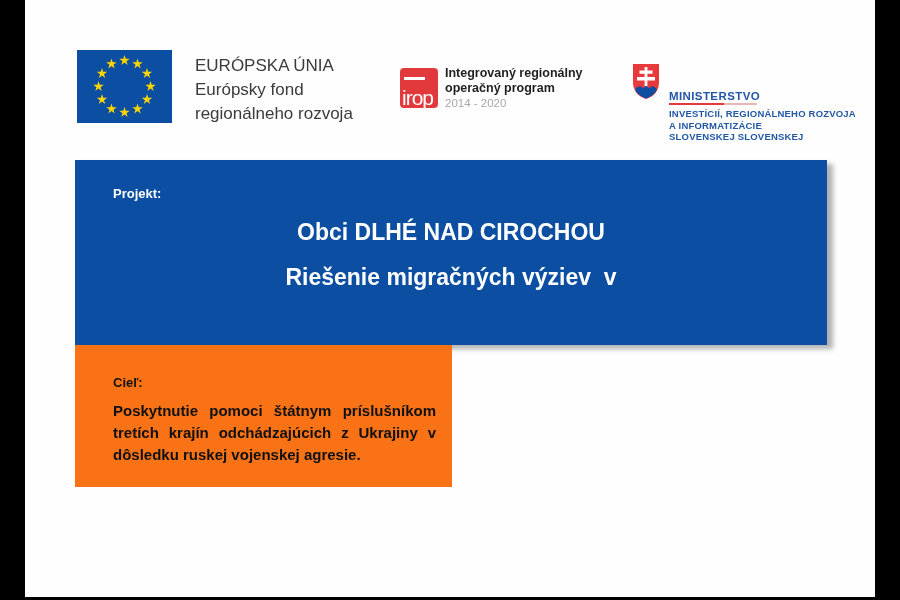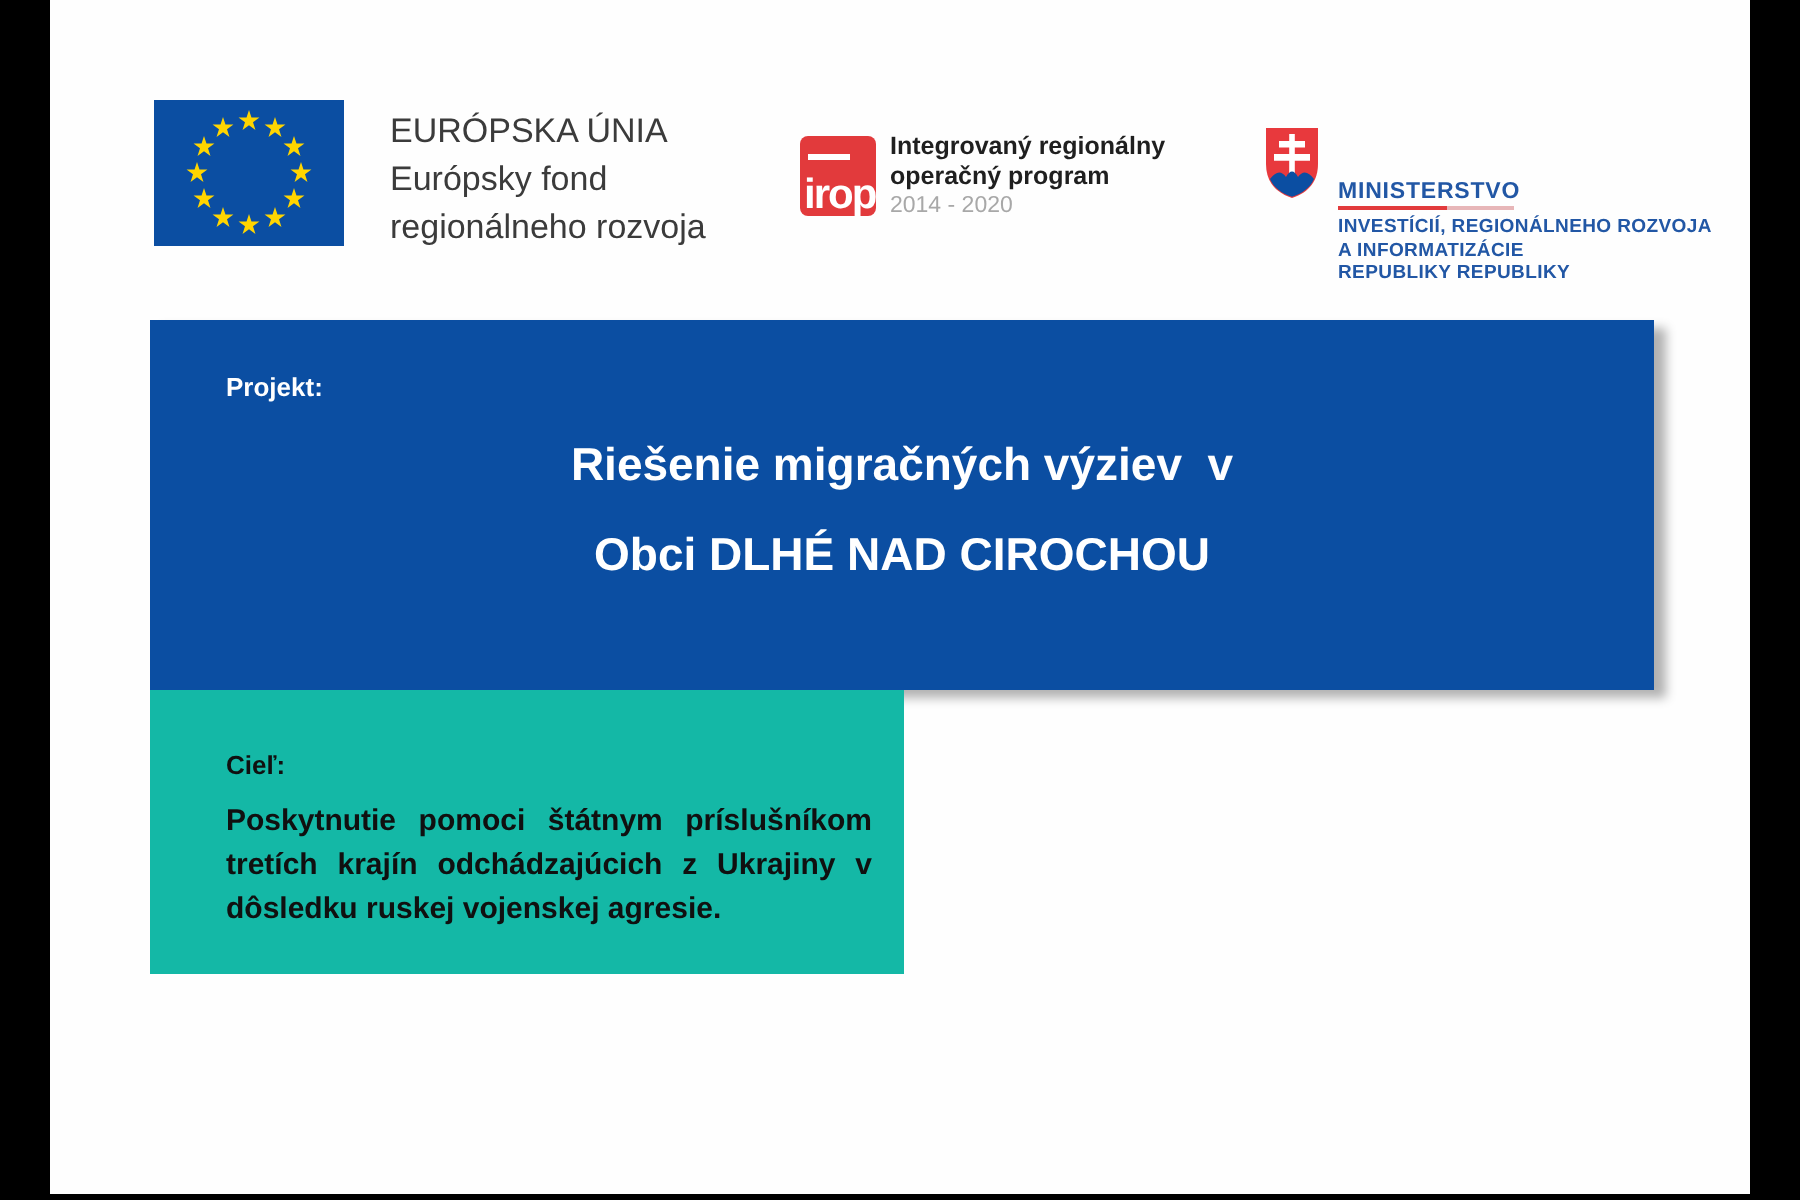--- a/index.html
+++ b/index.html
@@ -7,21 +7,21 @@
   .stage { position:relative; width:900px; height:600px; background:#000; overflow:hidden; }
   .paper { position:absolute; left:25px; top:0; width:850px; height:597px; background:#fefefe; }
 
   
   .eu-flag { position:absolute; left:52px; top:50px; width:95px; height:73px; display:block; }
   .eu-text { position:absolute; left:170px; top:54px; font-size:17px; color:#3b3b3b; line-height:24px; }
 
   .irop-box { position:absolute; left:375px; top:68px; width:38px; height:40px; background:#e23a3c;
               border-radius:4px; overflow:hidden; }
   .irop-bar { position:absolute; left:4px; top:9px; width:21px; height:3px; background:#fff; }
-  .irop-word { position:absolute; left:2px; bottom:-2px; color:#fff; font-weight:bold; font-size:21px;
+  .irop-word { position:absolute; left:2px; bottom:-2px; color:#fff; font-weight:normal; font-size:21px;
                letter-spacing:-1px; }
   .irop-text { position:absolute; left:420px; top:66px; font-size:12.5px; font-weight:bold; color:#1f1f1f;
                line-height:15px; }
   .irop-years { color:#a8a8a8; font-weight:normal; font-size:11.5px; }
 
   .ministry-shield { position:absolute; left:606px; top:62px; width:30px; height:38px; }
   .ministry-text { position:absolute; left:644px; top:62px; }
   .ministry-title { color:#2257a5; font-weight:bold; font-size:11.5px; letter-spacing:0.4px;margin-top:28px; }
   .ministry-underline { height:2px; width:88px; margin:1px 0 3px 0;
                         background:linear-gradient(to right,#e23a3c 62%,#e7b6b8 62%); }
@@ -29,21 +29,21 @@
 
   
   .banner { position:absolute; left:50px; top:160px; width:752px; height:185px; background:#0b4ea2;
             color:#fff; box-shadow:6px 4px 5px rgba(0,0,0,0.30); }
   .banner-label { position:absolute; left:38px; top:26px; font-size:13px; font-weight:bold; }
   .banner-title { position:absolute; left:0; right:0; top:50px; text-align:center; font-size:23px;
                   font-weight:bold; line-height:45px; }
   .banner-title div { white-space:pre-wrap; }
 
   
-  .goal-box { position:absolute; left:50px; top:345px; width:377px; height:142px; background:#14b8a6; }
+  .goal-box { position:absolute; left:50px; top:345px; width:377px; height:142px; background:#f97316; }
   .goal-label { margin:30px 0 0 38px; font-size:13px; font-weight:bold; color:#101010; }
   .goal-text { margin:10px 16px 0 38px; font-size:15px; font-weight:bold; color:#101010;
                text-align:justify; line-height:22px; }
 
   .details-box { position:absolute; left:427px; top:345px; width:375px; height:142px; background:#e6e7e9;
                  box-shadow:6px 0 4px -2px rgba(0,0,0,0.25); padding:31px 0 0 35px; color:#101010; }
   .detail-row { height:29px; }
   .detail-label { font-size:13.5px; font-weight:bold; }
   .detail-value { font-size:13.5px; font-weight:bold; margin-left:6px; }
   .detail-value.small { font-size:11px; }
@@ -92,29 +92,29 @@
       <path d="M15,37 C6,34 2,28 2,20 L2,2 L28,2 L28,20 C28,28 24,34 15,37 Z" fill="#e8393d"></path>
       <path d="M13.6,5 L16.4,5 L16.4,8.5 L21.5,8.5 L21.5,11.8 L16.4,11.8 L16.4,15 L24,15 L24,18.4 L16.4,18.4 L16.4,26 L13.6,26 L13.6,18.4 L6,18.4 L6,15 L13.6,15 L13.6,11.8 L8.5,11.8 L8.5,8.5 L13.6,8.5 Z" fill="#ffffff"></path>
       <path d="M4,27.5 Q8.5,21.5 12,26.5 Q15,21 18,26.5 Q21.5,21.5 26,27.5 C24,32 20,34.8 15,36.4 C10,34.8 6,32 4,27.5 Z" fill="#0b4ea2"></path>
     </svg>
     <div class="ministry-text">
       <div class="ministry-title">MINISTERSTVO</div>
       <div class="ministry-underline"></div>
       <div class="ministry-lines">
         <div>INVESTÍCIÍ, REGIONÁLNEHO ROZVOJA</div>
         <div>A INFORMATIZÁCIE</div>
-        <div>REPUBLIKY REPUBLIKY</div>
+        <div>SLOVENSKEJ SLOVENSKEJ</div>
       </div>
     </div>
 
     <div class="banner">
       <div class="banner-label">Projekt:</div>
       <div class="banner-title">
+        <div>Obci DLHÉ NAD CIROCHOU</div>
         <div>Riešenie migračných výziev  v</div>
-        <div>Obci DLHÉ NAD CIROCHOU</div>
       </div>
     </div>
 
     <div class="goal-box">
       <div class="goal-label">Cieľ:</div>
       <div class="goal-text">Poskytnutie pomoci štátnym príslušníkom tretích krajín odchádzajúcich z Ukrajiny v dôsledku ruskej vojenskej agresie.</div>
     </div>
 
 
   </div>

